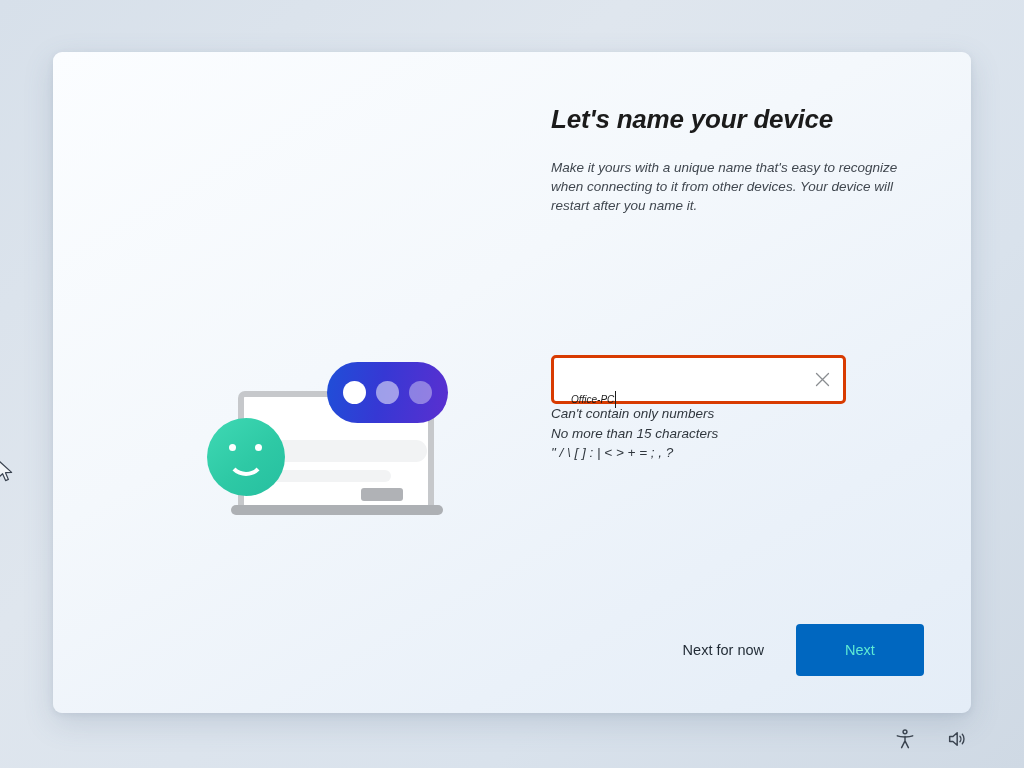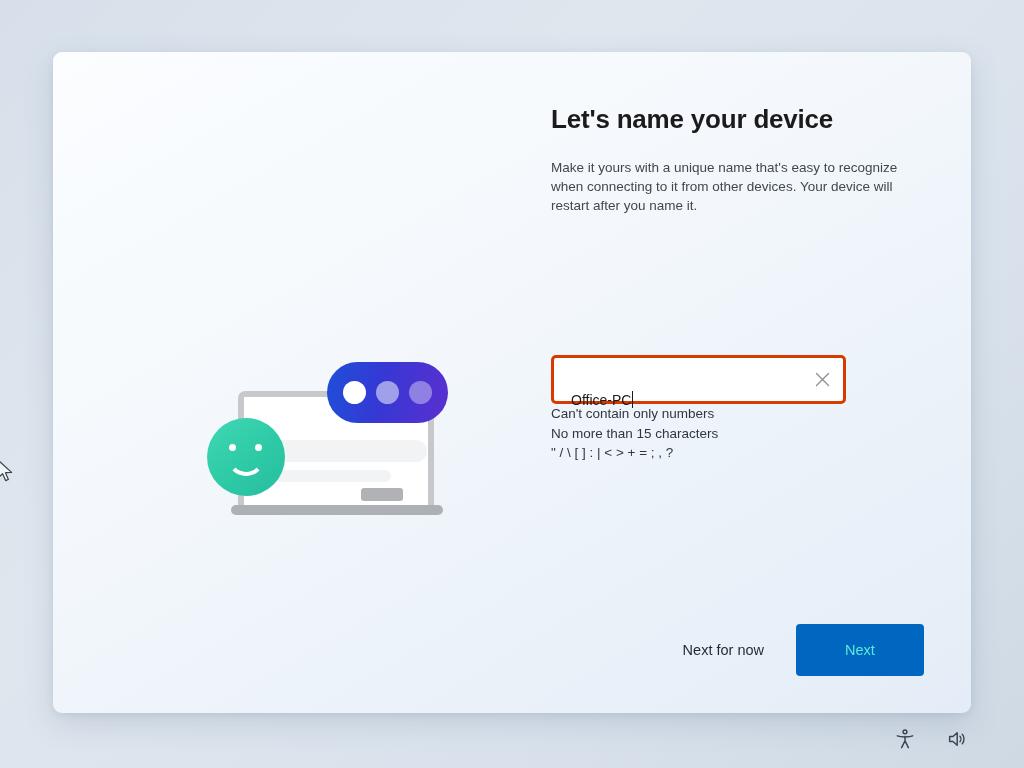--- a/index.html
+++ b/index.html
@@ -132,20 +132,21 @@
   .chat-bubble .dot.d1 { background: #ffffff; }
   .chat-bubble .dot.d2 { background: rgba(255,255,255,0.52); }
   .chat-bubble .dot.d3 { background: rgba(255,255,255,0.38); }
 
   
   .content {
     position: absolute;
     left: 498px;
     top: 52px;
     width: 380px;
+    font-style: italic;
   }
 
   .page-title {
     font-size: 26px;
     font-weight: 600;
     color: #1b1b1b;
     letter-spacing: -0.2px;
     margin-bottom: 23px;
   }
 
@@ -164,21 +165,21 @@
     border: 3px solid #d83b01;
     border-radius: 5px;
     background: #ffffff;
     display: flex;
     align-items: center;
     padding: 0 6px 0 17px;
   }
 
   .name-field-text {
     flex: 1;
-    font-size: 14px;
+    font-size: 10px;
     color: #1b1b1b;
     display: flex;
     align-items: center;
     white-space: nowrap;
     margin-top: 40px;
   }
 
   .caret {
     display: inline-block;
     width: 1px;

